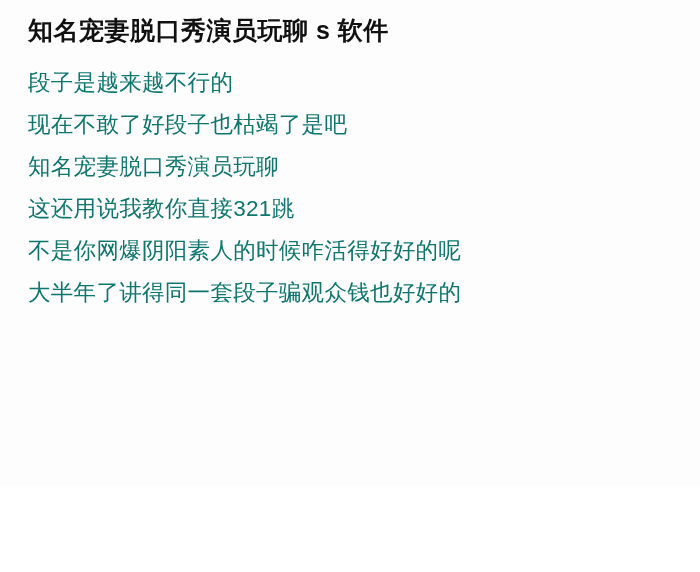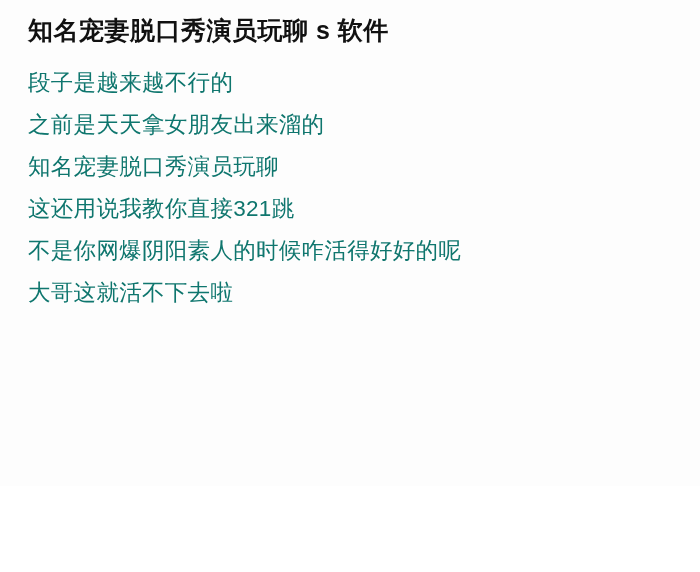--- a/index.html
+++ b/index.html
@@ -48,20 +48,20 @@
 </style>
 </head>
 <body>
 
 <div class="page">
 
   <h1 class="title">知名宠妻脱口秀演员玩聊 s 软件</h1>
 
   <div class="body-lines">
     <div class="line">段子是越来越不行的</div>
-    <div class="line">之前是天天拿女朋友出来溜的</div>
+    <div class="line">现在不敢了好段子也枯竭了是吧</div>
     <div class="line">知名宠妻脱口秀演员玩聊</div>
     <div class="line">这还用说我教你直接321跳</div>
     <div class="line">不是你网爆阴阳素人的时候咋活得好好的呢</div>
-    <div class="line">大哥这就活不下去啦</div>
+    <div class="line">大半年了讲得同一套段子骗观众钱也好好的</div>
   </div>
 
 </div>
 
 </body></html>

